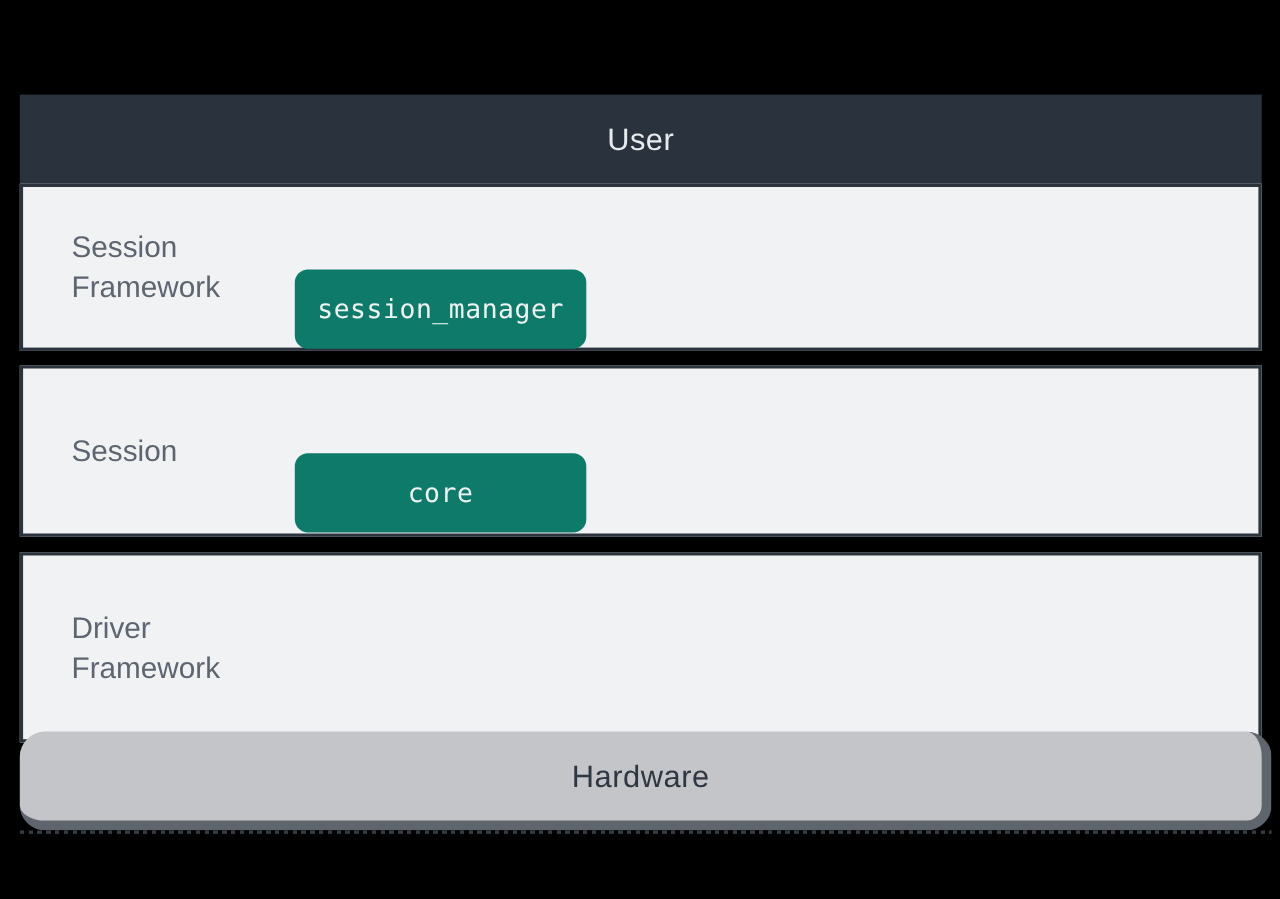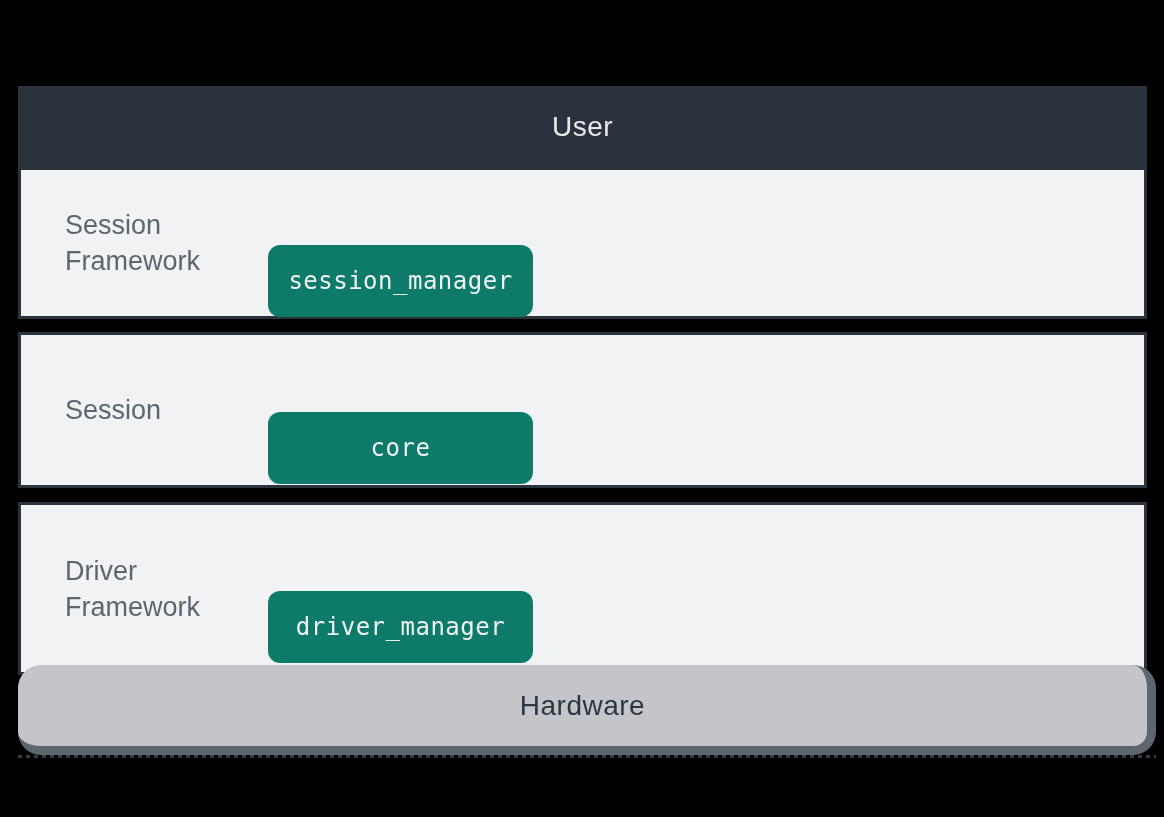--- a/index.html
+++ b/index.html
@@ -138,22 +138,19 @@
     <div class="node-group">
       <div class="node-pill">core</div>
     </div>
   </div>
 
   <div class="layer-row row-driver">
     <div class="row-label">
       <div>Driver</div>
       <div>Framework</div>
     </div>
-    <div class="node-group">
-      <div class="node-pill">driver_manager</div>
-    </div>
   </div>
 
   <div class="hardware-bar">
     <span class="bar-label">Hardware</span>
   </div>
 
 </div>
 
 </body></html>

